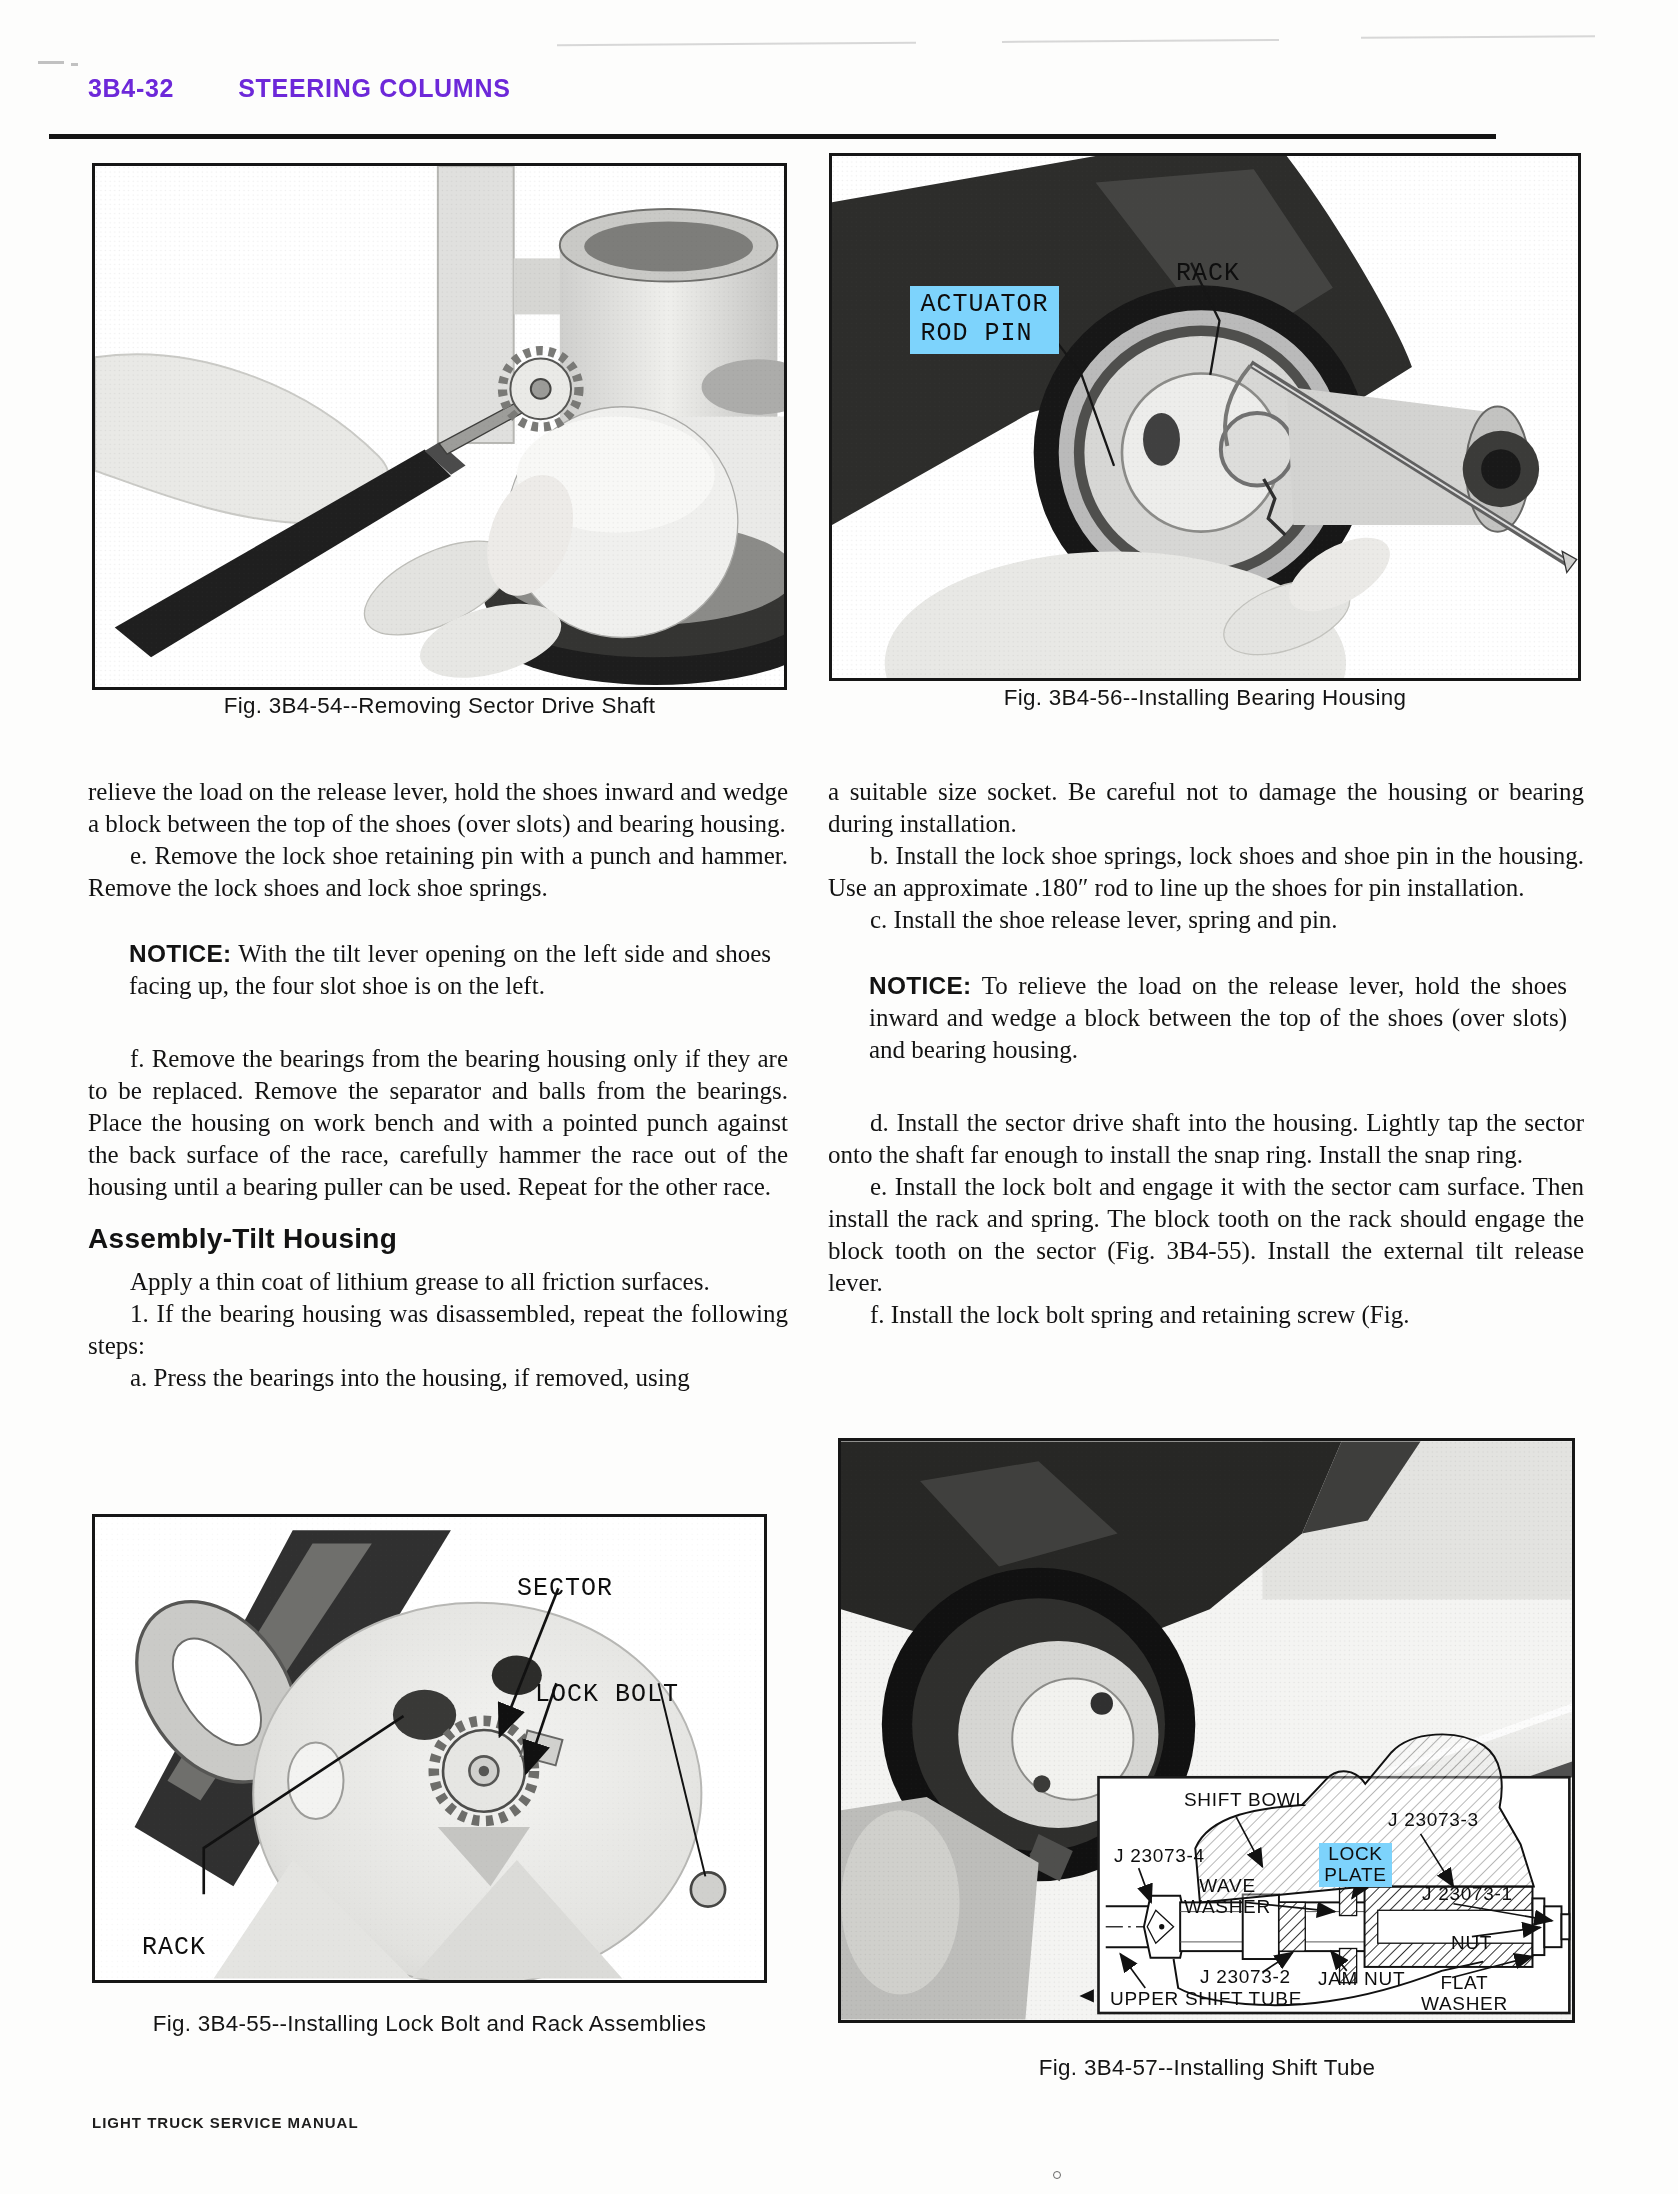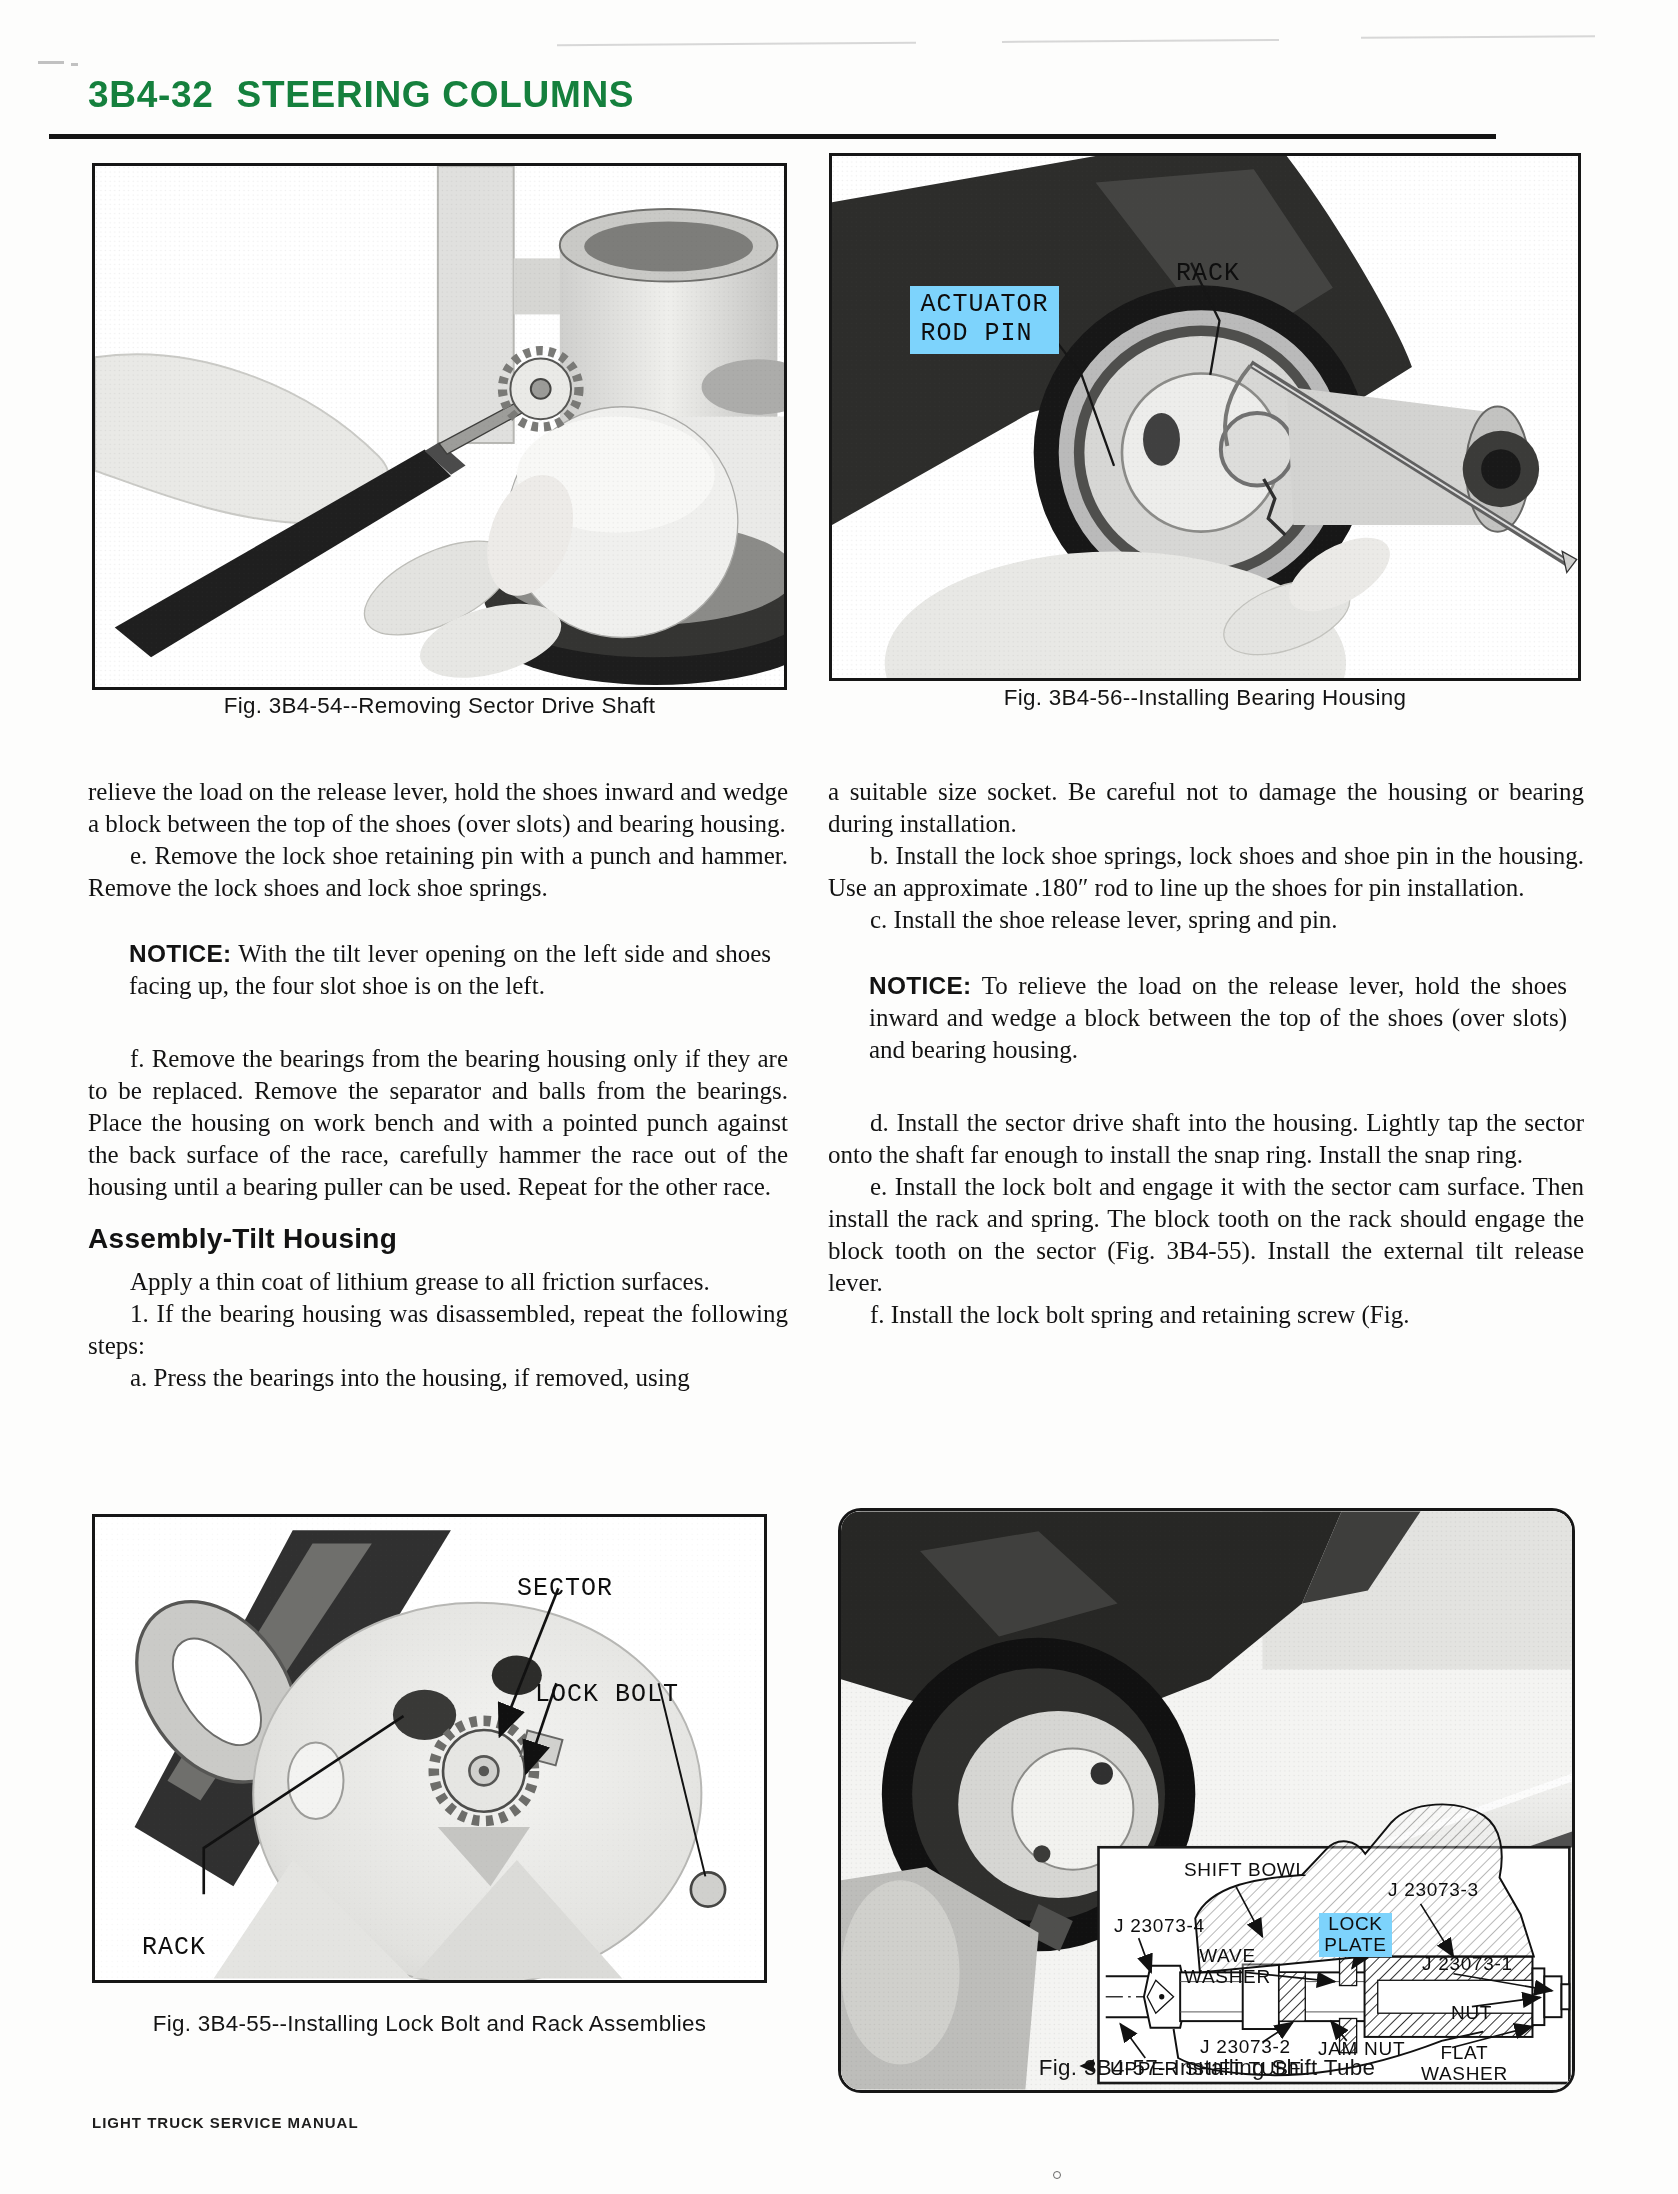--- a/index.html
+++ b/index.html
@@ -1,22 +1,22 @@
 <!DOCTYPE html>
 <html style="font-size:10.5px"><head>
 <meta charset="utf-8">
 <style>
   html,body{margin:0;padding:0;background:#ffffff;}
   .page{position:relative;width:1678px;height:2194px;background:#fdfdfc;overflow:hidden;
         font-family:"Liberation Serif", serif;color:#141414;}
 
   
-  .hdr{position:absolute;left:88px;top:74px;display:flex;gap:23px;
-       font-family:"Liberation Sans", sans-serif;font-weight:bold;font-size:37px;
-       letter-spacing:0.7px;color:#15803d;}
+  .hdr{position:absolute;left:88px;top:74px;display:flex;gap:64px;
+       font-family:"Liberation Sans", sans-serif;font-weight:bold;font-size:25px;
+       letter-spacing:0.7px;color:#6d28d9;}
   .hdr-rule{position:absolute;left:49px;top:134px;width:1447px;height:4.6px;background:#141414;}
 
   
   .streak{position:absolute;height:2px;background:#c3c3c3;opacity:.65;transform:rotate(-.4deg);}
   .speck{position:absolute;background:#9a9a9a;opacity:.6;}
 
   
   .fig{position:absolute;border:3.3px solid #161616;background:#ffffff;overflow:hidden;}
   .fig svg{position:absolute;left:0;top:0;}
   .caption{position:absolute;text-align:center;font-family:"Liberation Sans", sans-serif;
@@ -234,21 +234,21 @@
         <polyline points="165,572 165,502 468,302" fill="none" stroke="#111" stroke-width="4"></polyline>
       </g>
       <rect width="1015" height="702" fill="url(#dots55)" opacity=".06"></rect>
     </svg>
     <div class="plabel" style="left:422px;top:24px;">SECTOR</div>
     <div class="plabel" style="left:440px;top:130px;">LOCK BOLT</div>
     <div class="plabel" style="left:47px;top:383px;">RACK</div>
   </div>
   <div class="caption" style="left:92px;top:2011px;width:675px;">Fig. 3B4-55--Installing Lock Bolt and Rack Assemblies</div>
 
-  <div class="fig" style="left:838px;top:1508px;width:731px;height:579px;border-radius:23px;">
+  <div class="fig" style="left:838px;top:1438px;width:731px;height:579px;">
     <svg width="731" height="579" viewBox="0 0 1110 878">
       <defs>
         <linearGradient id="bar57" x1="0" y1="0" x2="0" y2="1">
           <stop offset="0" stop-color="#f2f2f0"></stop>
             <stop offset=".6" stop-color="#d8d8d5"></stop>
             <stop offset="1" stop-color="#b9b9b6"></stop>
         </linearGradient>
         <pattern id="dots57" width="7" height="7" patternUnits="userSpaceOnUse">
           <circle cx="2" cy="2" r="1.1" fill="#444"></circle>
         </pattern>

